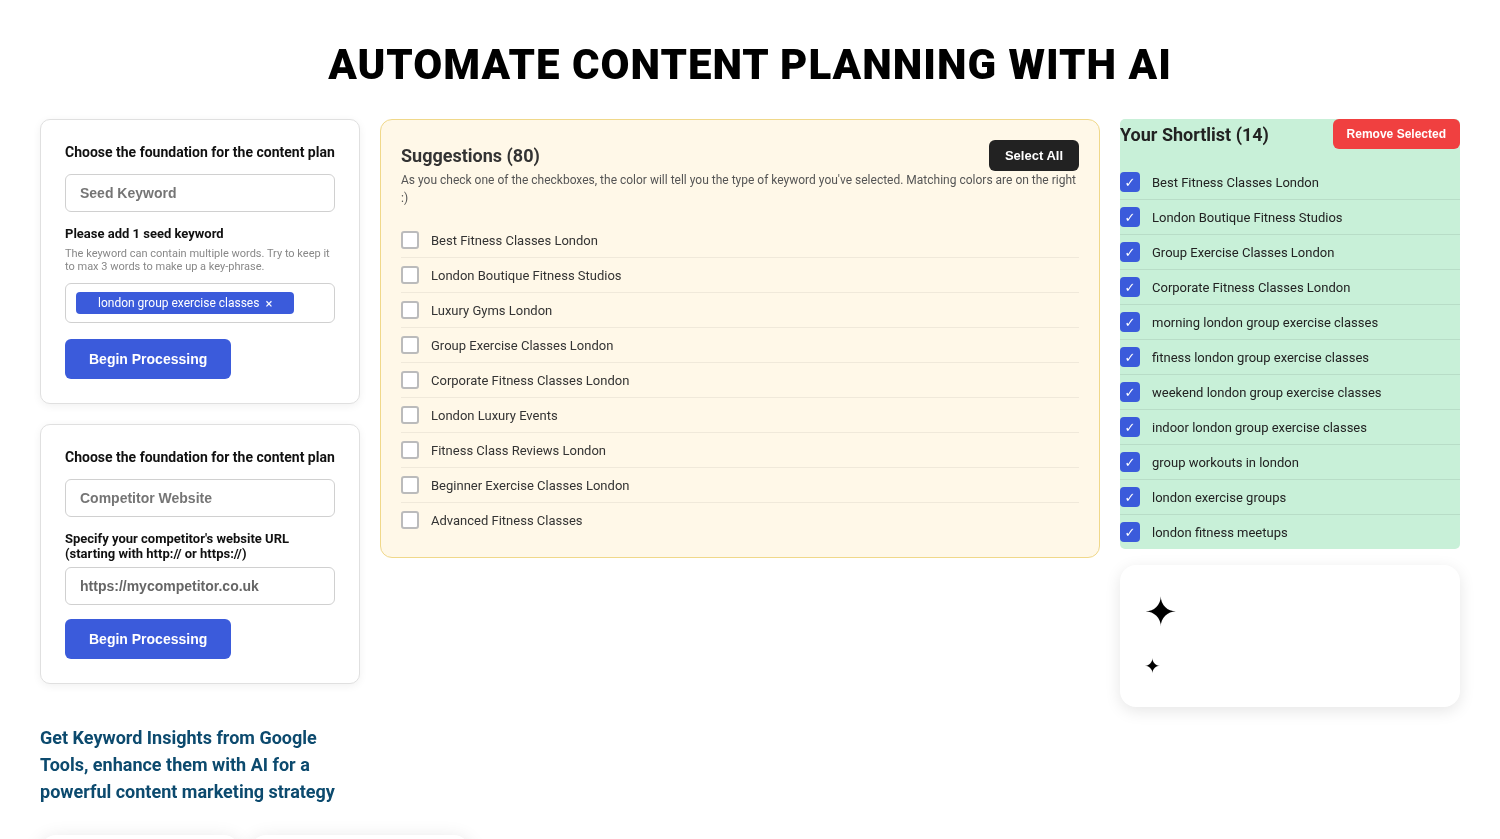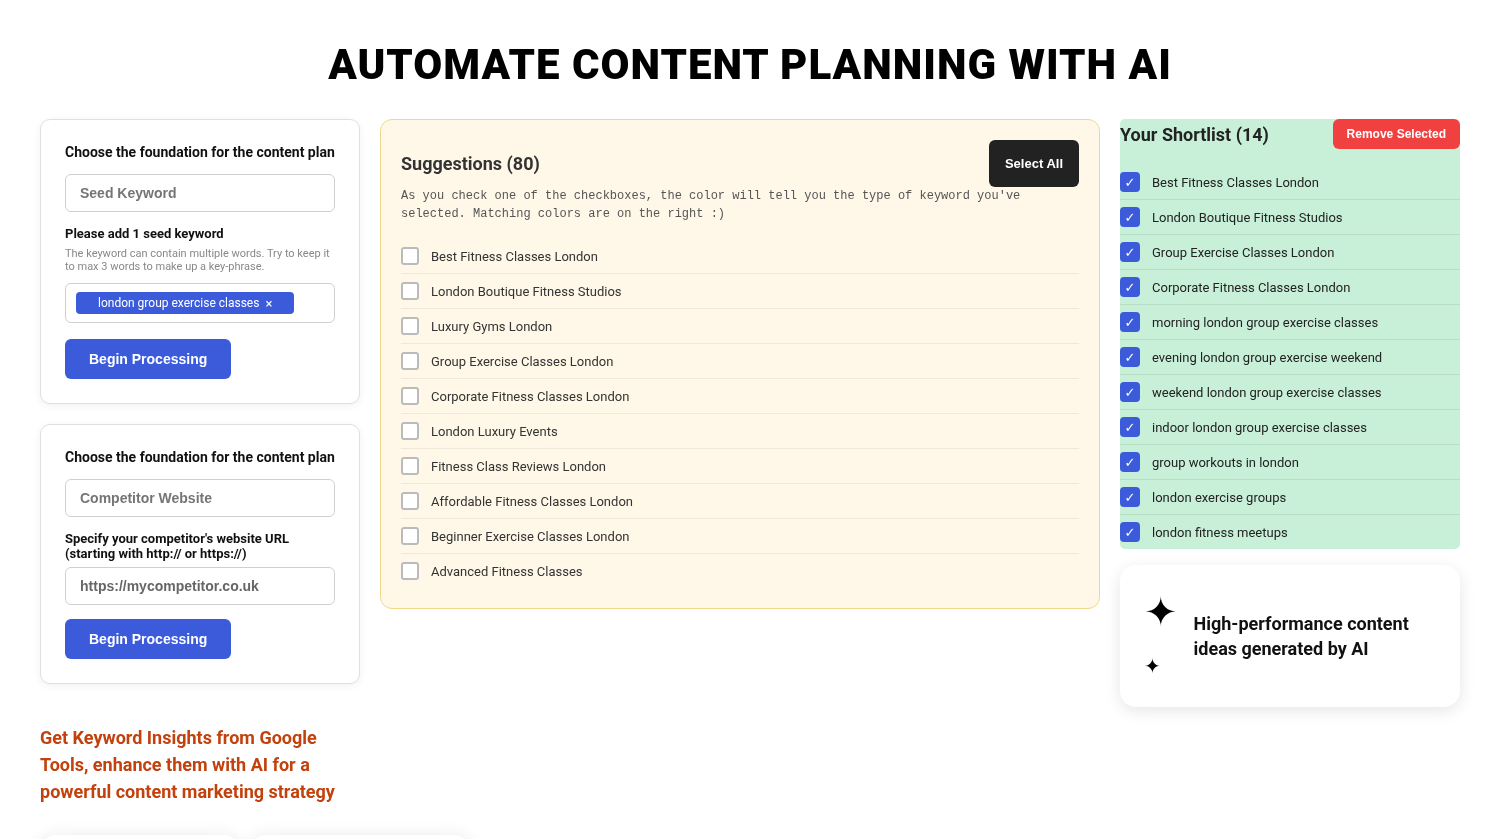--- a/index.html
+++ b/index.html
@@ -126,32 +126,31 @@
       font-size: 18px;
       font-weight: 700;
       color: #333;
     }
 
     .select-all-btn {
       background: #222;
       color: #fff;
       border: none;
       border-radius: 6px;
-      padding: 16px 16px;
+      padding: 8px 16px;
       font-size: 13px;
       font-weight: 600;
       cursor: pointer;
     }
 
     .suggestions-desc {
       font-size: 12px;
       color: #555;
       margin-bottom: 16px;
       line-height: 1.5;
-      font-family: Liberation Mono, monospace;
     }
 
     .suggestion-item {
       display: flex;
       align-items: center;
       gap: 12px;
       padding: 8px 0;
       border-bottom: 1px solid rgba(0,0,0,0.06);
     }
 
@@ -192,21 +191,21 @@
       display: flex;
       flex-direction: column;
       align-items: center;
       gap: 10px;
     }
 
     
     .bottom-left-text {
       font-size: 18px;
       font-weight: 700;
-      color: #c2410c;
+      color: #0c4a6e;
       line-height: 1.5;
       max-width: 300px;
       margin-top: 20px;
     }
 
     .shortlist-card {
       background: #c8f0d8;
       border-radius: 5px;
     }
 
@@ -366,24 +365,20 @@
           <div class="suggestion-item">
     <input type="checkbox" class="suggestion-checkbox" style="">
     <span class="suggestion-label">London Luxury Events</span>
   </div>
           <div class="suggestion-item">
     <input type="checkbox" class="suggestion-checkbox" style="">
     <span class="suggestion-label">Fitness Class Reviews London</span>
   </div>
           <div class="suggestion-item">
     <input type="checkbox" class="suggestion-checkbox" style="">
-    <span class="suggestion-label">Affordable Fitness Classes London</span>
-  </div>
-          <div class="suggestion-item">
-    <input type="checkbox" class="suggestion-checkbox" style="">
     <span class="suggestion-label">Beginner Exercise Classes London</span>
   </div>
           <div class="suggestion-item">
     <input type="checkbox" class="suggestion-checkbox" style="">
     <span class="suggestion-label">Advanced Fitness Classes</span>
   </div>
         </div>
     </div>
   </div>
 
@@ -410,21 +405,21 @@
           <div class="shortlist-item">
     <div class="checked-box">✓</div>
     <span class="shortlist-label">Corporate Fitness Classes London</span>
   </div>
           <div class="shortlist-item">
     <div class="checked-box">✓</div>
     <span class="shortlist-label">morning london group exercise classes</span>
   </div>
           <div class="shortlist-item">
     <div class="checked-box">✓</div>
-    <span class="shortlist-label">evening london group exercise weekend</span>
+    <span class="shortlist-label">fitness london group exercise classes</span>
   </div>
           <div class="shortlist-item">
     <div class="checked-box">✓</div>
     <span class="shortlist-label">weekend london group exercise classes</span>
   </div>
           <div class="shortlist-item">
     <div class="checked-box">✓</div>
     <span class="shortlist-label">indoor london group exercise classes</span>
   </div>
           <div class="shortlist-item">
@@ -439,17 +434,16 @@
     <div class="checked-box">✓</div>
     <span class="shortlist-label">london fitness meetups</span>
   </div>
         </div>
     </div>
 
     <div class="ai-card" style="margin-top:16px;">
       <div class="sparkle-icon">
         ✦<br><span style="font-size:20px;">✦</span>
       </div>
-      <div class="ai-text">High-performance content ideas generated by AI</div>
     </div>
   </div>
 
 </div>
 
 </body></html>

